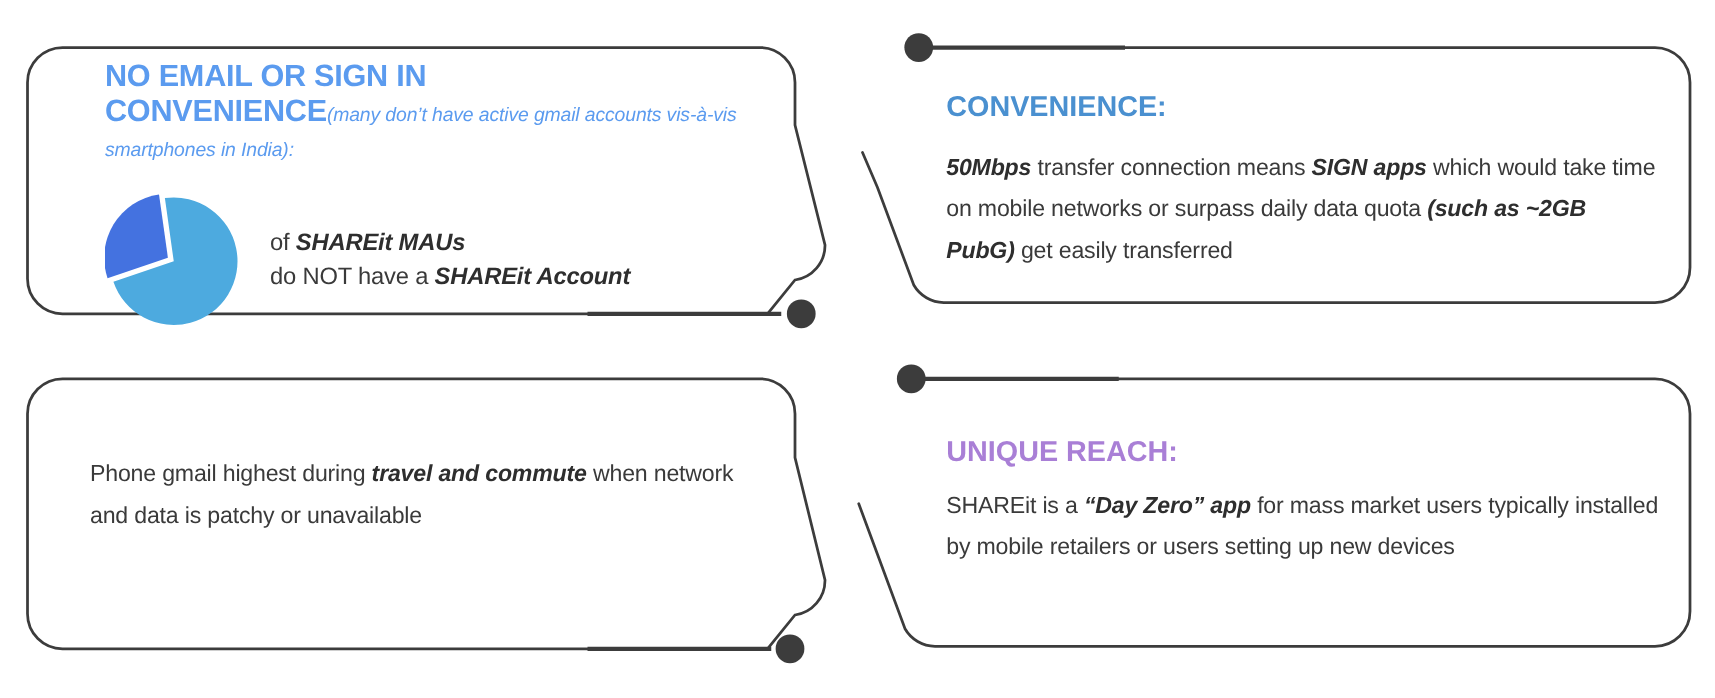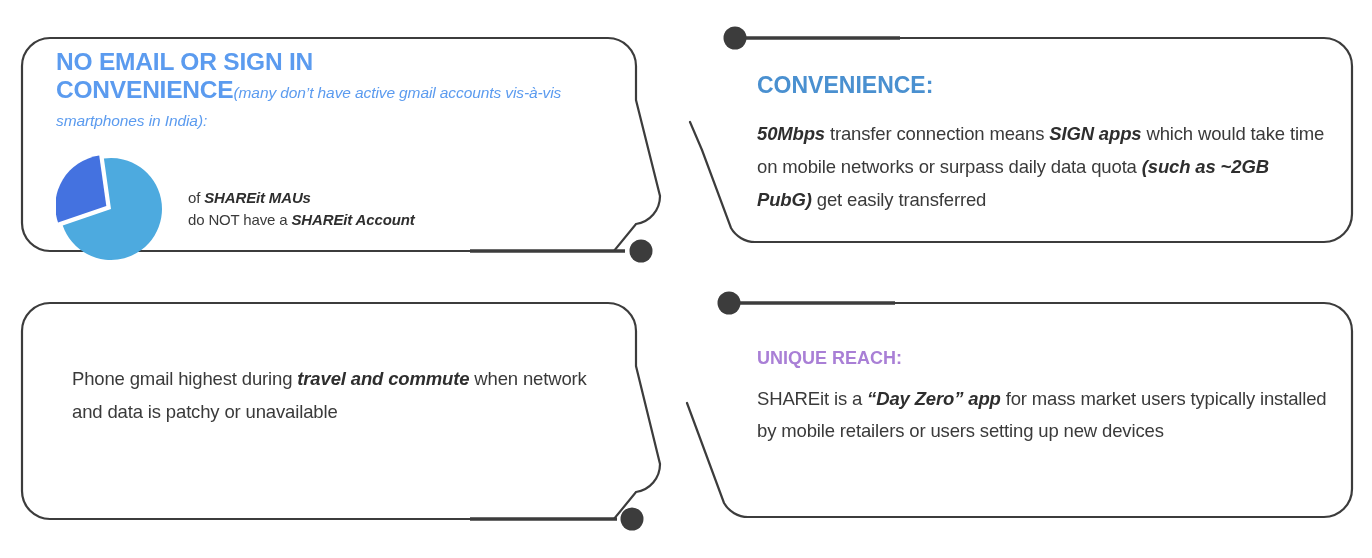--- a/index.html
+++ b/index.html
@@ -24,36 +24,36 @@
     left: 0;
     top: 0;
     width: 1372px;
     height: 558px;
     pointer-events: none;
   }
 
   .card { position: absolute; }
 
   
-  #card1 { left: 56px; top: 48px;  width: 520px; }
+  #card1 { left: 84px; top: 48px;  width: 520px; }
   #card2 { left: 757px; top: 72px; width: 570px; }
   #card3 { left: 72px; top: 345px; width: 520px; }
   #card4 { left: 757px; top: 348px; width: 580px; }
 
   .heading {
     font-weight: bold;
     font-style: normal;
     letter-spacing: -0.2px;
     line-height: 1.14;
     margin: 0;
   }
   .heading-1 { font-size: 24.5px; color: #5B9BEF; }
   .heading-3 { font-size: 24.5px; color: #5CB3DE; }
   .heading-2 { font-size: 23px;   color: #4A90D0; letter-spacing: 0px; }
-  .heading-4 { font-size: 18px;   color: #A97FD6; letter-spacing: 0px; }
+  .heading-4 { font-size: 23px;   color: #A97FD6; letter-spacing: 0px; }
 
   .subnote {
     font-size: 15.5px;
     font-style: italic;
     font-weight: normal;
     color: #5B9BEF;
     letter-spacing: -0.1px;
   }
 
   .body-text {
@@ -72,21 +72,21 @@
     margin-top: 22px;
   }
   .pie {
     width: 110px;
     height: 110px;
     flex: 0 0 110px;
     position: relative;
   }
   .pie-caption {
     margin-left: 22px;
-    font-size: 15px;
+    font-size: 19px;
     color: #3A3A3A;
     line-height: 1.42;
     letter-spacing: -0.15px;
   }
   .pie-caption b { font-weight: bold; font-style: italic; color: #2E2E2E; }
 
   .card2-body { margin-top: 20px; }
   .card4-body { margin-top: 14px; }
   .card3-body { margin-top: 18px; }
 </style>

